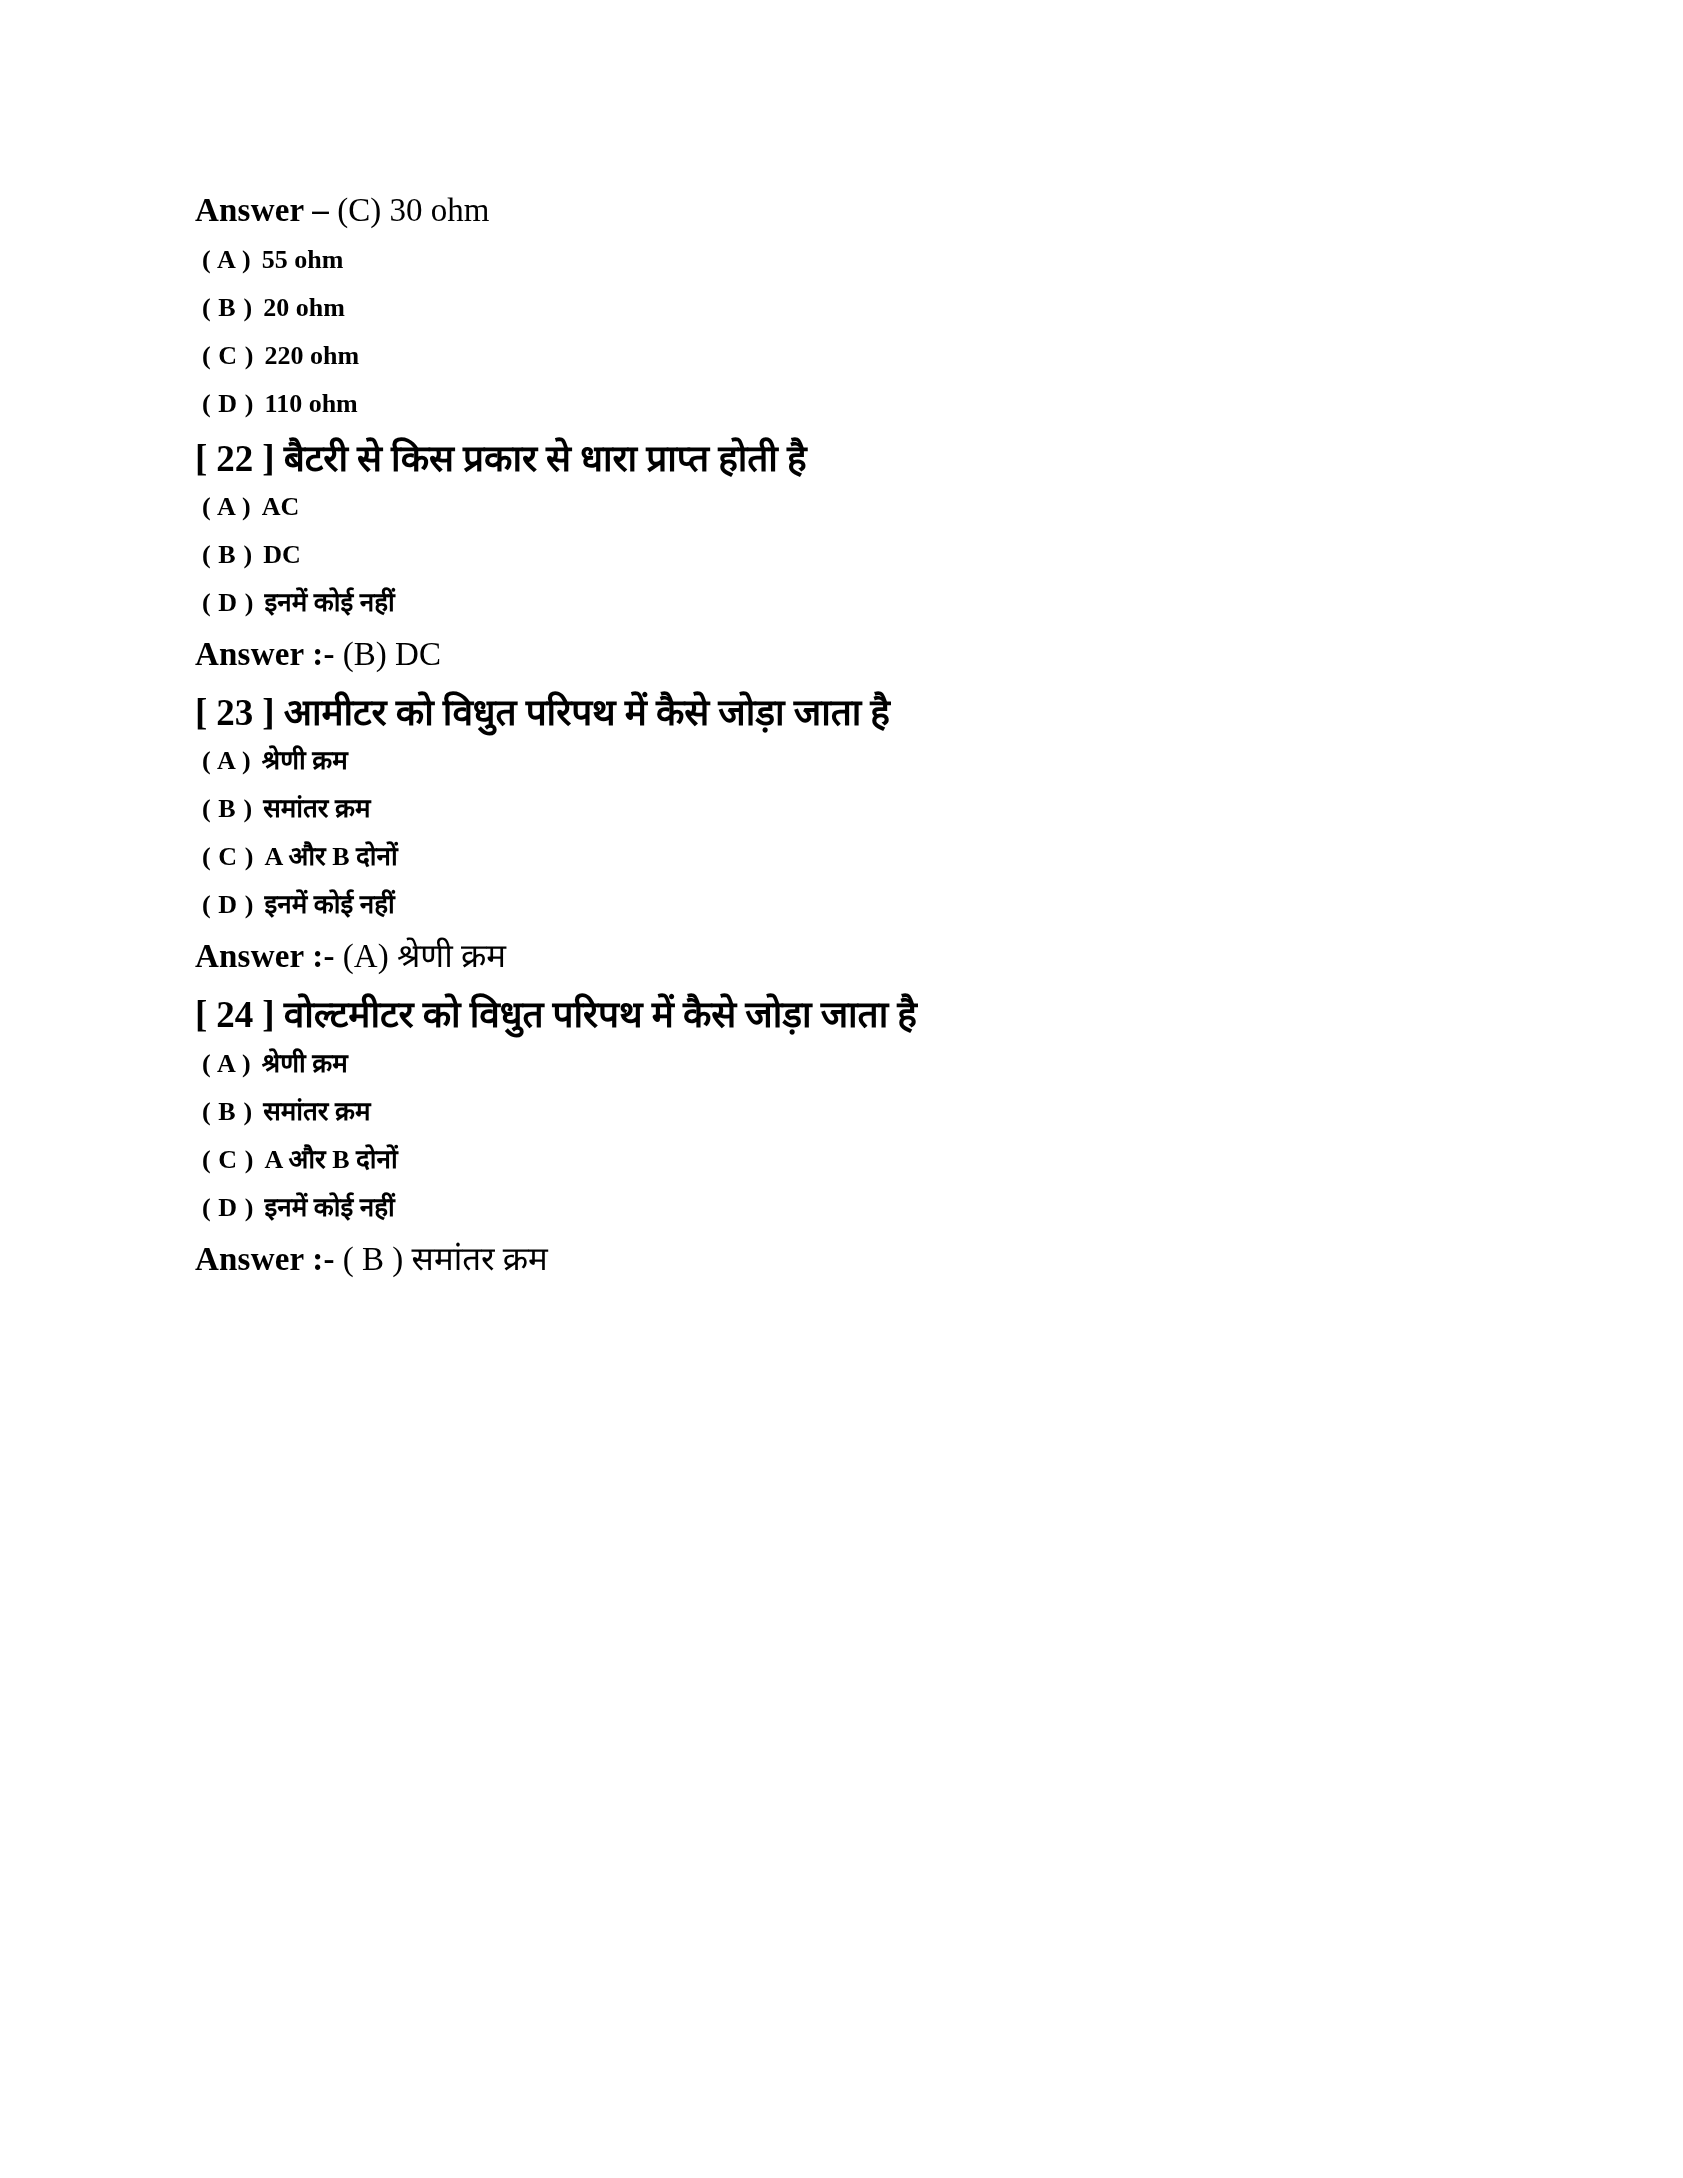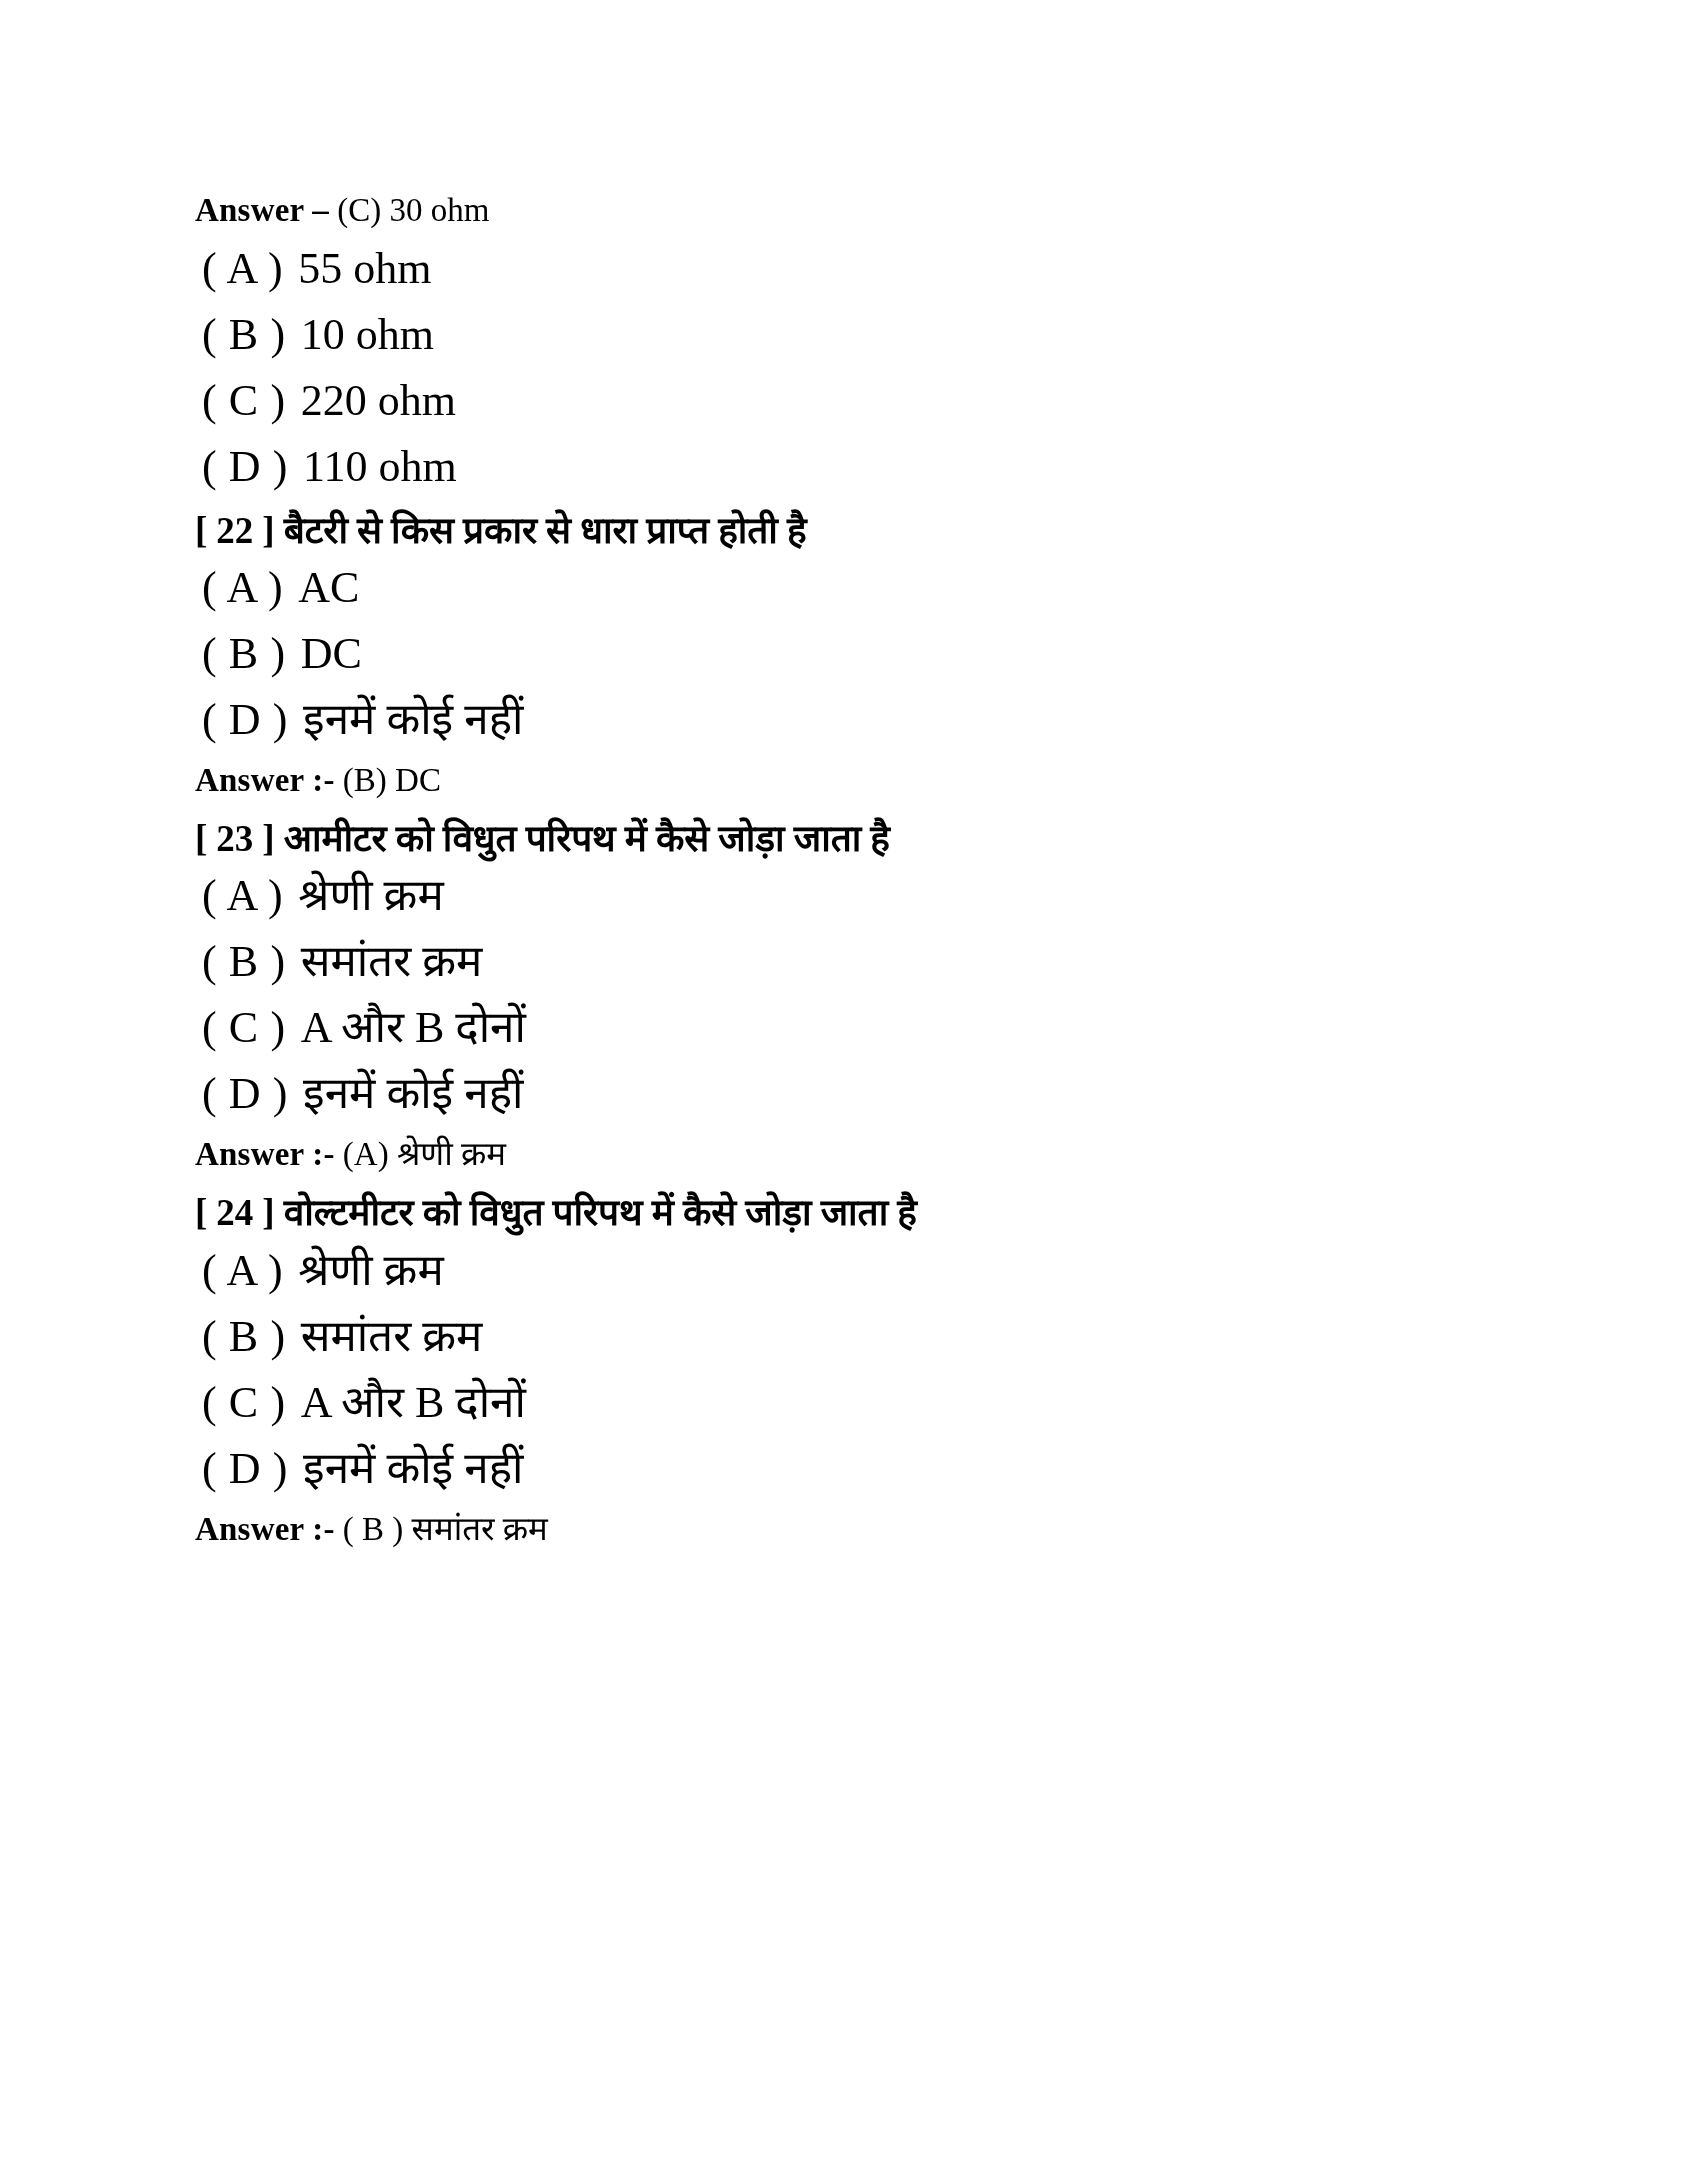--- a/index.html
+++ b/index.html
@@ -47,25 +47,26 @@
   .question-line {
     font-weight: 700;
     font-size: 37px;
     line-height: 1.06;
     margin: 0 0 16px 0;
     letter-spacing: -0.1px;
     white-space: nowrap;
   }
 
   .option-line {
-    font-size: 44px;
+    font-size: 26px;
     line-height: 1.0;
     margin: 0 0 22px 0;
     padding-left: 7px;
     white-space: nowrap;
+    font-weight: bold;
   }
   .option-line .opt-key {
     letter-spacing: 0.6px;
   }
   .option-line .opt-text {
     padding-left: 4px;
   }
 
   
   .block {
@@ -96,21 +97,21 @@
     </p>
 
     <div class="block">
       <div class="opts">
         <p class="option-line">
           <span class="opt-key">( A )</span>
           <span class="opt-text">55 ohm</span>
         </p>
         <p class="option-line">
           <span class="opt-key">( B )</span>
-          <span class="opt-text">10 ohm</span>
+          <span class="opt-text">20 ohm</span>
         </p>
         <p class="option-line">
           <span class="opt-key">( C )</span>
           <span class="opt-text">220 ohm</span>
         </p>
         <p class="option-line">
           <span class="opt-key">( D )</span>
           <span class="opt-text">110 ohm</span>
         </p>
       </div>

